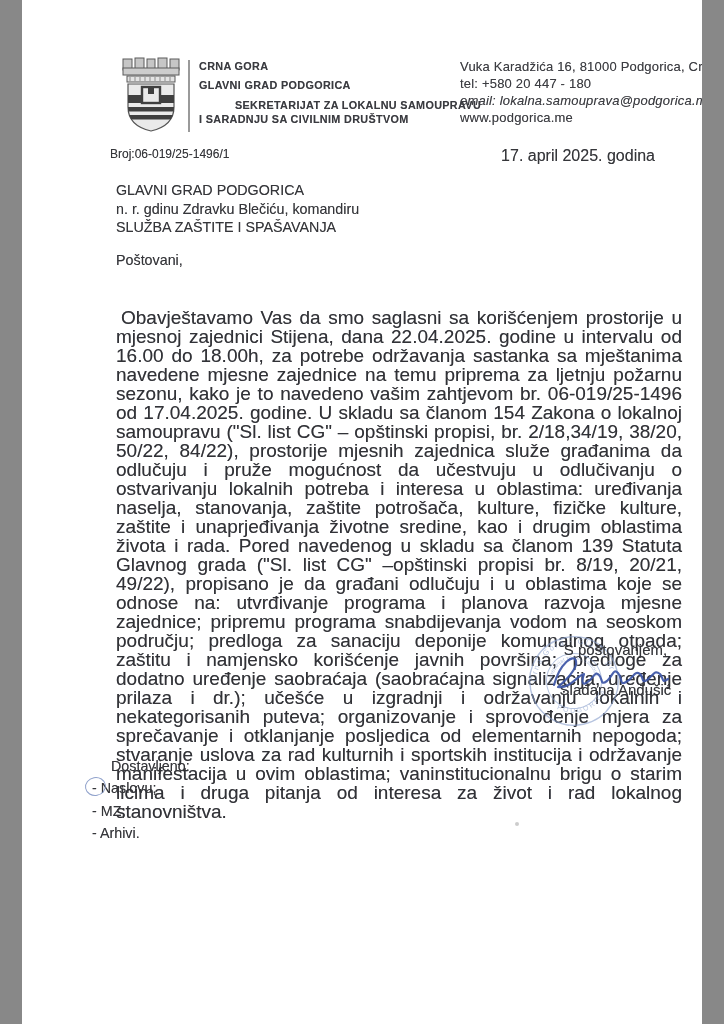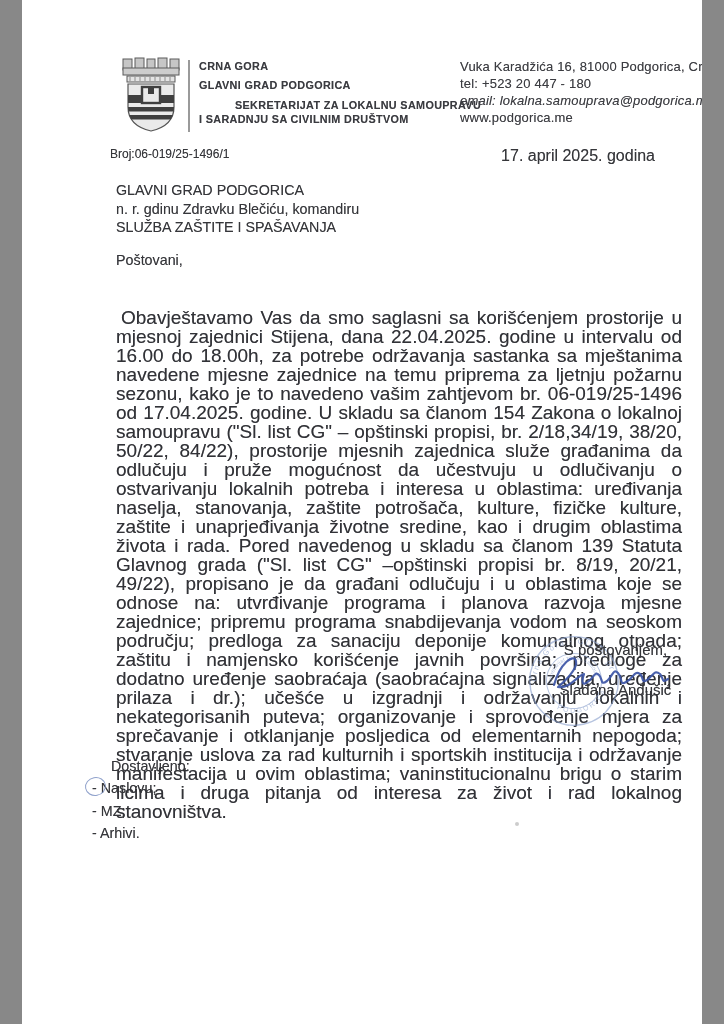--- a/index.html
+++ b/index.html
@@ -96,21 +96,21 @@
   </svg>
 
   <div class="abs hdr-divider"></div>
 
   <div class="abs org-line org-l1 scan">CRNA GORA</div>
   <div class="abs org-line org-l2 scan">GLAVNI GRAD PODGORICA</div>
   <div class="abs org-line org-l3 scan">SEKRETARIJAT ZA LOKALNU SAMOUPRAVU</div>
   <div class="abs org-line org-l4 scan">I SARADNJU SA CIVILNIM DRUŠTVOM</div>
 
   <div class="abs contact-line ct-l1 scan">Vuka Karadžića 16, 81000 Podgorica, Crna Gora</div>
-  <div class="abs contact-line ct-l2 scan">tel: +523 20 447 - 180</div>
+  <div class="abs contact-line ct-l2 scan">tel: +580 20 447 - 180</div>
   <div class="abs contact-line ct-l3 scan">email: lokalna.samouprava@podgorica.me</div>
   <div class="abs contact-line ct-l4 scan">www.podgorica.me</div>
 
   <div class="abs ref-number scan">Broj:06-019/25-1496/1</div>
   <div class="abs ref-date scan">17. april 2025. godina</div>
 
   <div class="abs recipient">
     <div class="scan">GLAVNI GRAD PODGORICA</div>
     <div class="scan">n. r. gdinu Zdravku Blečiću, komandiru</div>
     <div class="scan">SLUŽBA ZAŠTITE I SPAŠAVANJA</div>

